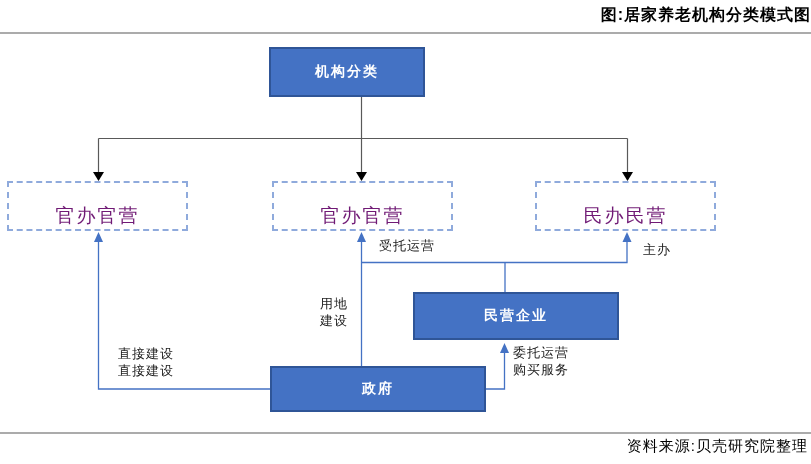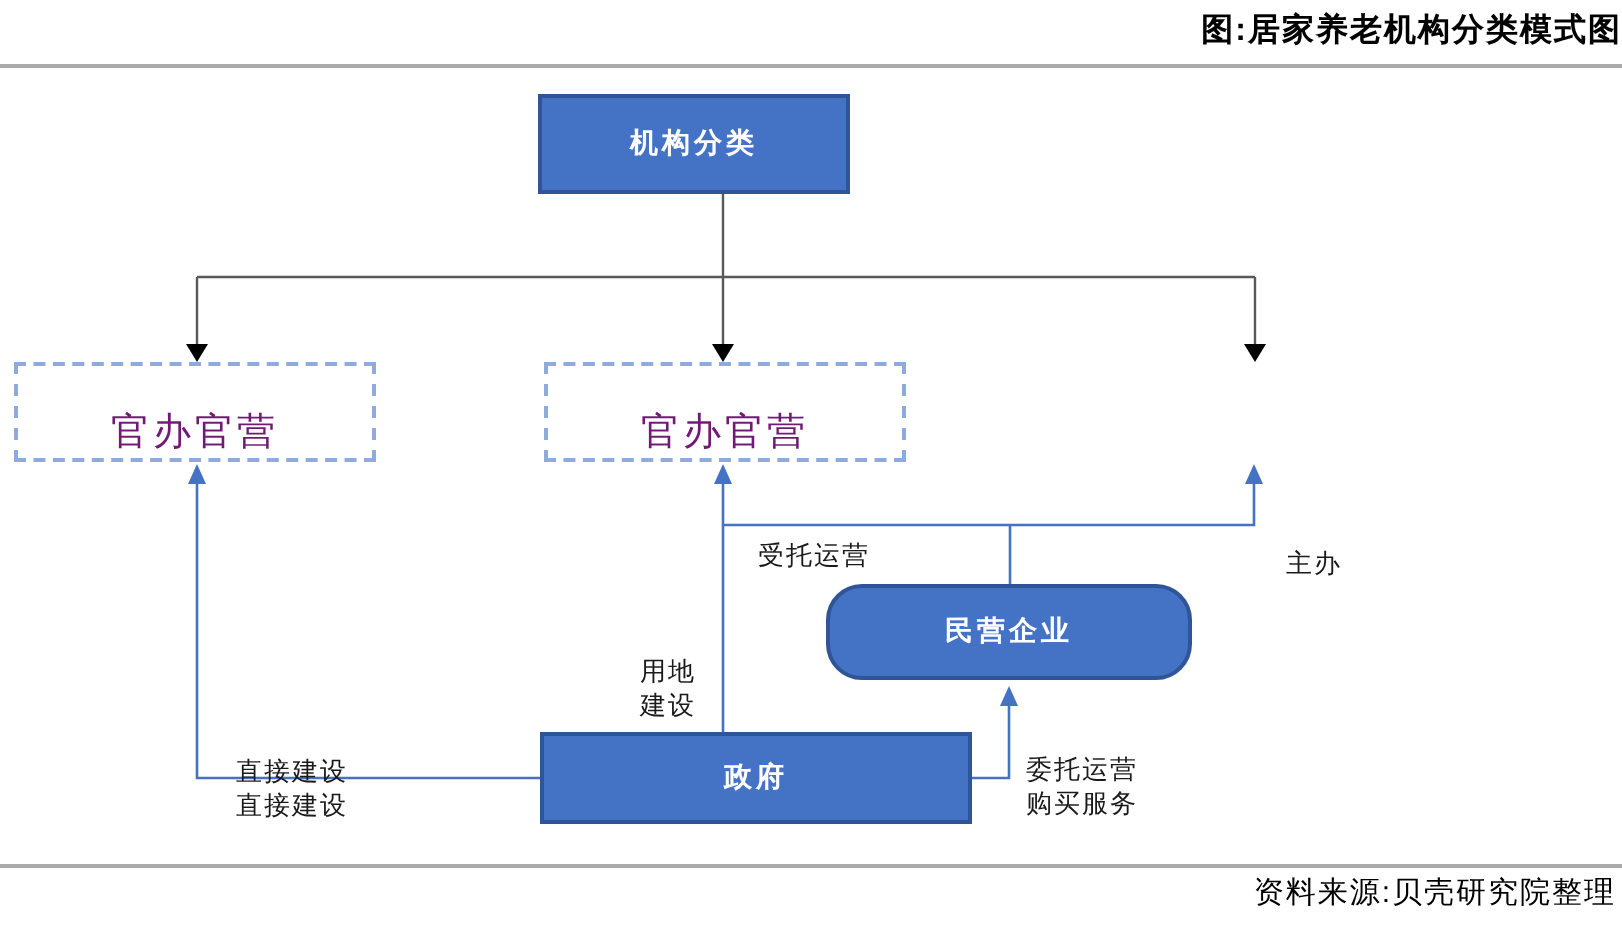--- a/index.html
+++ b/index.html
@@ -15,23 +15,23 @@
   .solid-box{position:absolute;display:flex;align-items:center;justify-content:center;
              background:#4472C4;border:2px solid #2F5597;box-sizing:border-box;
              color:#ffffff;font-size:14px;font-weight:bold;letter-spacing:2px;}
   .dashed-box{position:absolute;display:flex;align-items:flex-end;justify-content:center;
               background:#ffffff;border:2px dashed #8FAADC;box-sizing:border-box;
               color:#701a75;font-size:19px;letter-spacing:2px;}
   .box-root{left:269px;top:47px;width:156px;height:50px;}
   .box-gov-gov{left:7px;top:181px;width:181px;height:50px;}
   .box-gov-private{left:272px;top:181px;width:181px;height:50px;}
   .box-private-private{left:535px;top:181px;width:181px;height:50px;}
-  .box-enterprise{left:413px;top:292px;width:183px;height:48px;border-radius:18px;}
+  .box-enterprise{left:413px;top:292px;width:206px;height:48px;}
   .box-government{left:270px;top:366px;width:216px;height:46px;}
-  .edge-label{position:absolute;font-size:13px;color:#1a1a1a;line-height:17px;letter-spacing:1px;margin-top:32px;}
+  .edge-label{position:absolute;font-size:13px;color:#1a1a1a;line-height:17px;letter-spacing:1px;}
   .lbl-entrusted{left:379px;top:237px;}
   .lbl-host{left:643px;top:241px;}
   .lbl-land{left:320px;top:295px;width:38px;}
   .lbl-direct{left:118px;top:345px;}
   .lbl-commission{left:513px;top:344px;}
   .edge-label span{display:block;}
 </style>
 </head>
 <body>
 
@@ -68,20 +68,23 @@
   <div class="solid-box box-root">
     <span>机构分类</span>
   </div>
 
   <div class="dashed-box box-gov-gov">
     <span>官办官营</span>
   </div>
   <div class="dashed-box box-gov-private">
     <span>官办官营</span>
   </div>
+  <div class="dashed-box box-private-private">
+    <span>民办民营</span>
+  </div>
 
   <div class="solid-box box-enterprise">
     <span>民营企业</span>
   </div>
   <div class="solid-box box-government">
     <span>政府</span>
   </div>
 
   <div class="edge-label lbl-entrusted">
     <span>受托运营</span>

